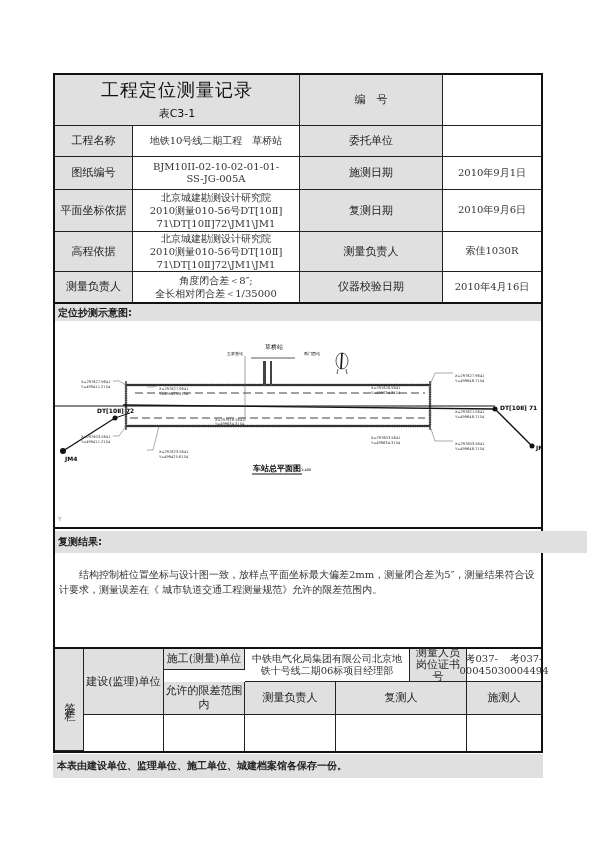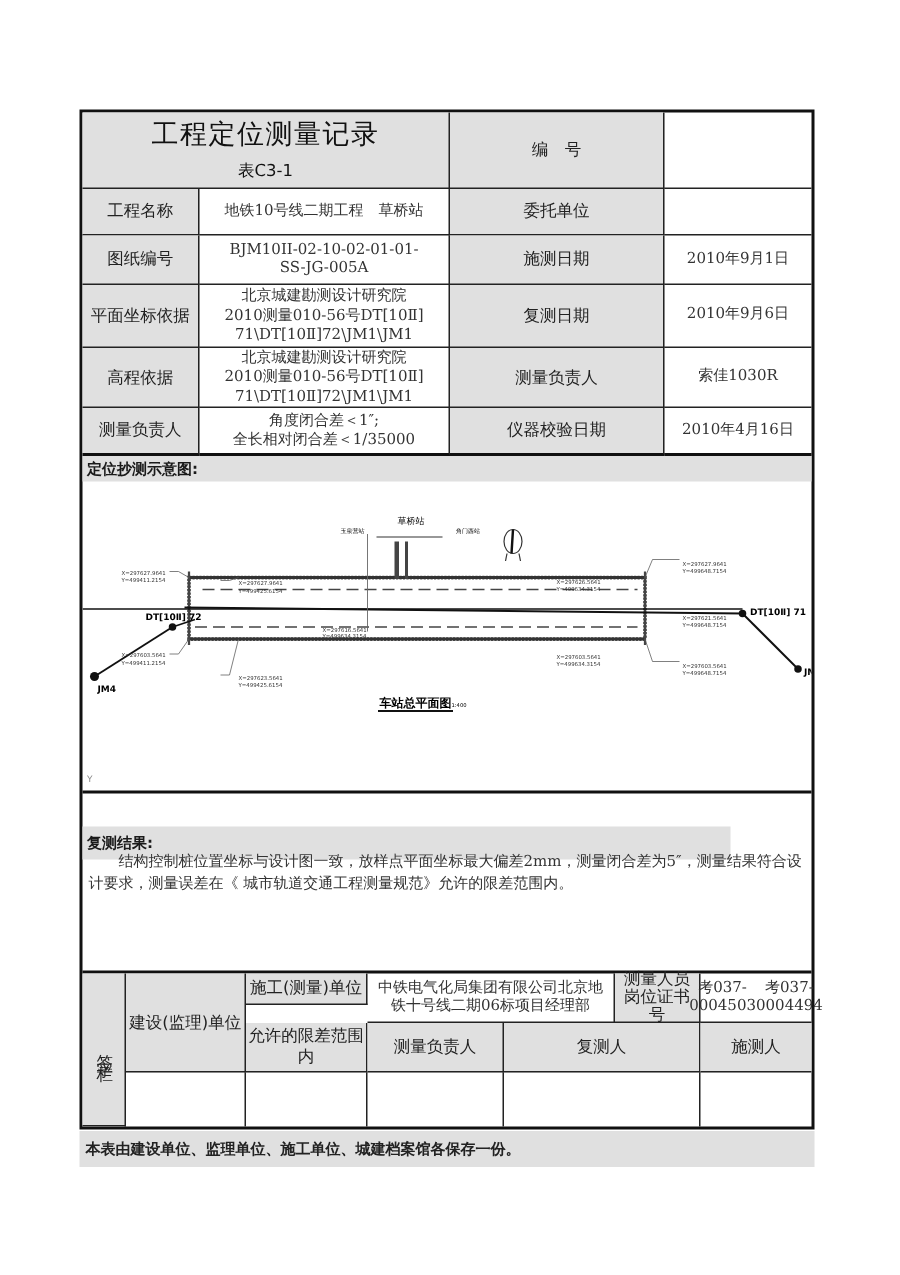--- a/index.html
+++ b/index.html
@@ -56,21 +56,21 @@
   <div class="cell val" style="left:78px;top:157px;width:167px;height:40px;flex-direction:column;line-height:13px;">
     <div>北京城建勘测设计研究院</div>
     <div>2010测量010-56号DT[10Ⅱ]</div>
     <div>71\DT[10Ⅱ]72\JM1\JM1</div>
   </div>
   <div class="cell gray lbl" style="left:245px;top:157px;width:143px;height:40px;">测量负责人</div>
   <div class="cell noright val" style="left:388px;top:157px;width:98px;height:40px;">索佳1030R</div>
 
   <div class="cell gray lbl thick-b" style="left:0;top:197px;width:78px;height:32px;">测量负责人</div>
   <div class="cell val thick-b" style="left:78px;top:197px;width:167px;height:32px;flex-direction:column;line-height:13px;">
-    <div>角度闭合差＜1″;</div>
+    <div>角度闭合差＜8″;</div>
     <div>全长相对闭合差＜1/35000</div>
   </div>
   <div class="cell gray lbl thick-b" style="left:245px;top:197px;width:143px;height:32px;">仪器校验日期</div>
   <div class="cell noright val thick-b" style="left:388px;top:197px;width:98px;height:32px;">2010年4月16日</div>
 
   <div class="sect-label gray" style="left:0;top:229px;width:486px;height:17px;">定位抄测示意图:</div>
 
   <div style="position:absolute;left:0;top:246px;width:486px;height:208px;border-bottom:2px solid #111;box-sizing:border-box;">
     <svg width="486" height="206" viewBox="0 0 486 206">
 
@@ -145,21 +145,21 @@
         <polyline points="375,105 380,120 398,120"></polyline>
       </g>
 
       <text x="198" y="150" font-size="8" font-weight="bold">车站总平面图</text>
       <text x="246" y="150" font-size="3.5">1:400</text>
       <line x1="197" y1="153" x2="247" y2="153" stroke="#111" stroke-width="1.2"></line>
       <text x="3" y="200" font-size="6" fill="#888">Y</text>
     </svg>
   </div>
 
-  <div class="sect-label gray" style="left:0;top:476px;width:432px;height:22px;">复测结果:</div>
+  <div class="sect-label gray" style="left:0;top:456px;width:532px;height:22px;">复测结果:</div>
   <div class="result-text" style="left:0;top:492px;width:486px;">结构控制桩位置坐标与设计图一致，放样点平面坐标最大偏差2mm，测量闭合差为5″，测量结果符合设计要求，测量误差在《 城市轨道交通工程测量规范》允许的限差范围内。</div>
 
   <div style="position:absolute;left:0;top:572px;width:486px;height:104px;border-top:2px solid #111;box-sizing:border-box;">
     <div class="cell gray lbl" style="left:0;top:0;width:29px;height:102px;">
       <span class="vert">签字栏</span>
     </div>
     <div class="cell gray lbl" style="left:29px;top:0;width:80px;height:66px;">建设(监理)单位</div>
     <div class="cell gray lbl" style="left:109px;top:0;width:81px;height:21px;">施工(测量)单位</div>
     <div class="cell val" style="left:190px;top:0;width:165px;height:33px;padding:0 6px;line-height:12px;">
       <span>中铁电气化局集团有限公司北京地铁十号线二期06标项目经理部</span>

